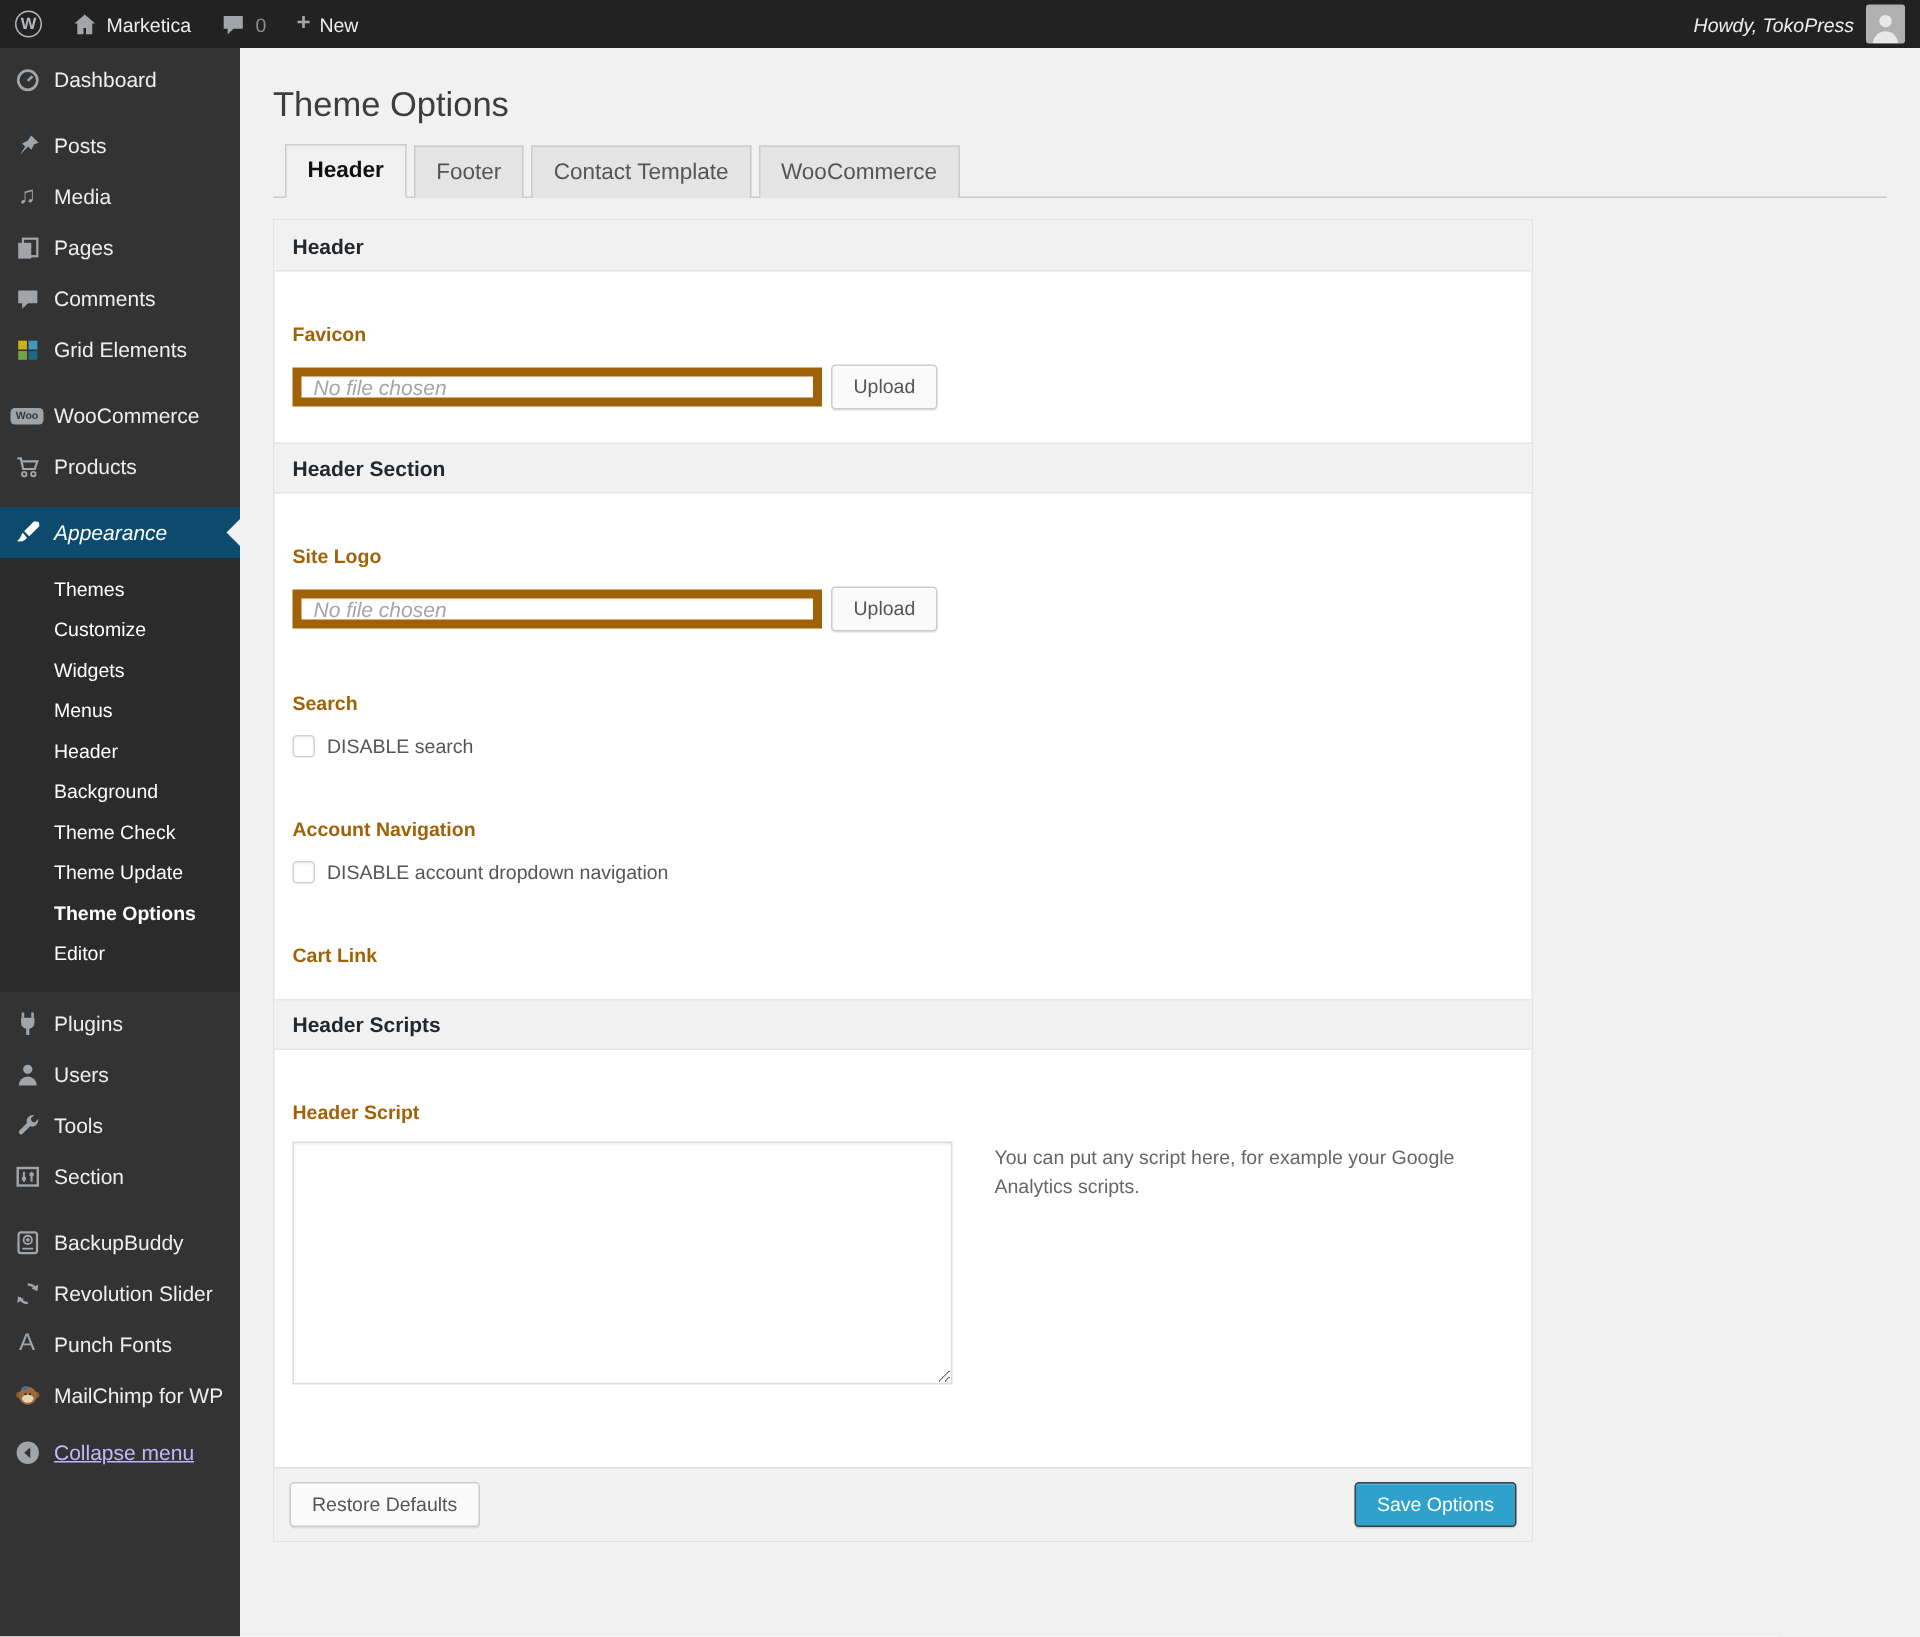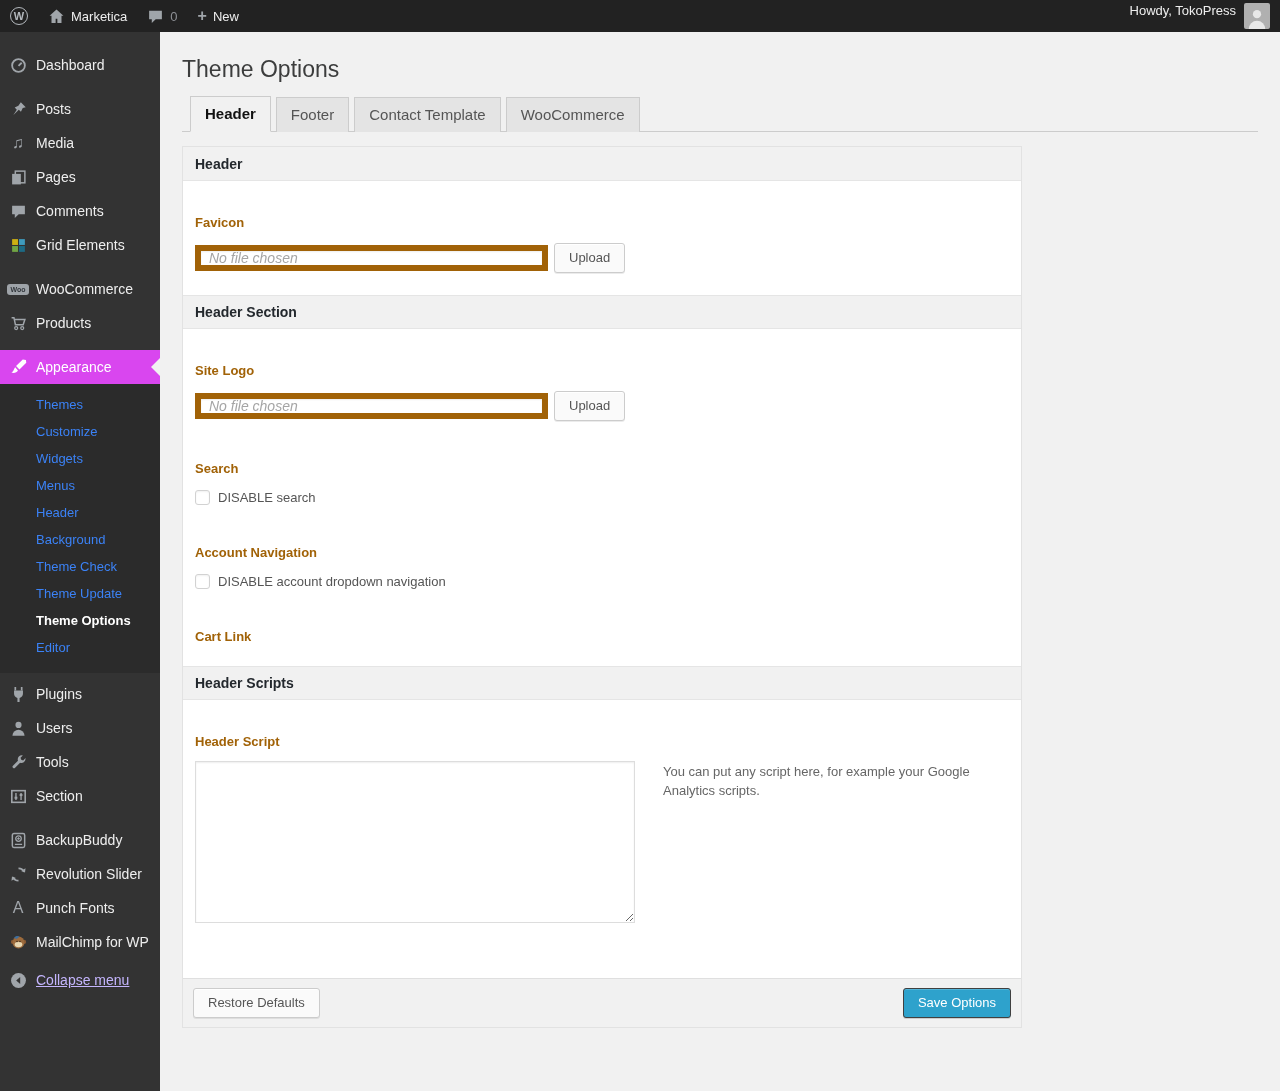--- a/index.html
+++ b/index.html
@@ -19,50 +19,50 @@
   .ab-left { display:flex; align-items:center; height:32px; }
   .ab-item { display:flex; align-items:center; gap:6px; padding:0 10px; height:32px; color:#eee; cursor:pointer; }
   .ab-icon { color:#a0a5aa; display:flex; align-items:center; }
   .wp-ring {
     width:18px; height:18px; border:1.6px solid #b4b9be; border-radius:50%;
     display:flex; align-items:center; justify-content:center;
     color:#b4b9be; font-size:11px; font-weight:bold;
   }
   .ab-count { color:#8c8f94; }
   .ab-plus { color:#a0a5aa; font-size:16px; font-weight:bold; line-height:1; }
-  .ab-right { display:flex; gap:8px; padding-right:10px; }
+  .ab-right { display:flex; align-items:center; gap:8px; padding-right:10px;font-style:italic; }
   .avatar {
     width:26px; height:26px; background:#b0b0b0; border-radius:2px;
     display:flex; align-items:flex-end; justify-content:center; overflow:hidden;
   }
 
   
   #layout { display:flex; min-height:1059px; }
-  #sidebar { width:160px; background:#333; flex:0 0 160px; padding-top:16px; }
+  #sidebar { width:160px; background:#333; flex:0 0 160px; padding-top:4px; }
   #main { flex:1; padding:0 22px; }
 
   
   .menu-item {
     display:flex; align-items:center; height:34px; padding-left:8px;
     font-size:14px; color:#eee; cursor:pointer; position:relative;
   }
   .ic { width:20px; margin-right:8px; color:#a0a5aa; display:flex; justify-content:center; align-items:center; font-size:16px; }
   .svg { width:17px; height:17px; display:block; }
   .menu-sep { height:10px; }
   .menu-sep-sm { height:4px; }
-  .menu-item.current { background:#d946ef; color:#fff; }
+  .menu-item.current { background:#0c4a6e; color:#fff;font-style:italic; }
   .menu-item.current .ic { color:#fff; }
   .current-arrow {
     position:absolute; right:0; top:50%; margin-top:-9px;
     width:0; height:0; border:9px solid transparent; border-right:9px solid #f1f1f1; border-left:none;
   }
   .submenu { background:#2b2b2b; padding:7px 0 12px; }
   .submenu-item {
     display:block; padding:6px 0 6px 36px; font-size:13px; line-height:15px;
-    color:#3b82f6; cursor:pointer;
+    color:#ffffff; cursor:pointer;
   }
   .submenu-item.active { color:#fff; font-weight:bold; }
   .woo-badge {
     background:#9ea3a8; color:#32373c; font-size:7px; font-weight:bold;
     padding:2px 3px; border-radius:3px; line-height:1;
   }
   .collapse-row { margin-top:0; color:#a0a5aa; }
   .collapse-row .label { color:#c4b5fd;text-decoration:underline; }
 
   

